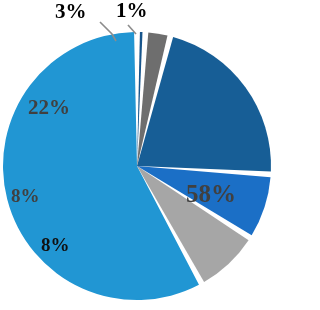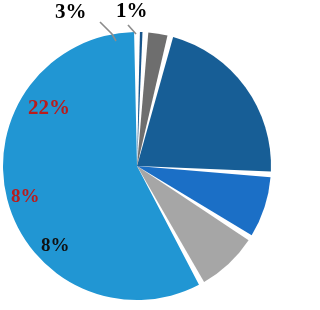--- a/index.html
+++ b/index.html
@@ -28,21 +28,21 @@
     display: block;
   }
   .slice-label {
     position: absolute;
     font-family: "Liberation Serif", serif;
     font-weight: bold;
     white-space: nowrap;
     line-height: 1;
     user-select: none;
   }
-  .lbl-inside-white { color: #b91c1c; }
+  .lbl-inside-white { color: #404040; }
   .lbl-inside-dark  { color: #111111; }
   .lbl-outside      { color: #000000; }
 
   #label-58 { left: 186px; top: 181px; font-size: 25px; }
   #label-22 { left: 28px;  top: 97px;  font-size: 21px; }
   #label-8b { left: 11px;  top: 186px; font-size: 19px; }
   #label-8g { left: 41px;  top: 235px; font-size: 19px; }
   #label-3  { left: 55px;  top: 1px;   font-size: 21px; }
   #label-1  { left: 116px; top: 0px;   font-size: 21px; }
 </style>
@@ -57,20 +57,21 @@
         <path d="M 137 166 L 204.10 281.99 A 134 134 0 0 0 248.55 240.25 Z" fill="#a6a6a6" stroke="none"></path>
         <path d="M 137 166 L 251.68 235.32 A 134 134 0 0 0 270.52 177.33 Z" fill="#1b6fc6" stroke="none"></path>
         <path d="M 137 166 L 270.89 171.49 A 134 134 0 0 0 173.15 36.97 Z" fill="#175e96" stroke="none"></path>
         <path d="M 137 166 L 167.49 35.51 A 134 134 0 0 0 148.33 32.48 Z" fill="#6e6e6e" stroke="none"></path>
         <path d="M 137 166 L 142.49 32.11 A 134 134 0 0 0 139.92 32.03 Z" fill="#17558c" stroke="none"></path>
       </g>
     <polyline id="leader-3" points="100,22 112,34 116,41" fill="none" stroke="#8c8c8c" stroke-width="1.6"></polyline>
     <polyline id="leader-1" points="128,25 136,34" fill="none" stroke="#8c8c8c" stroke-width="1.6"></polyline>
   </svg>
 
+  <div class="slice-label lbl-inside-white" id="label-58">58%</div>
 
   <div class="slice-label lbl-inside-white" id="label-22">22%</div>
 
   <div class="slice-label lbl-inside-white" id="label-8b">8%</div>
 
   <div class="slice-label lbl-inside-dark" id="label-8g">8%</div>
 
   <div class="slice-label lbl-outside" id="label-3">3%</div>
 
   <div class="slice-label lbl-outside" id="label-1">1%</div>

